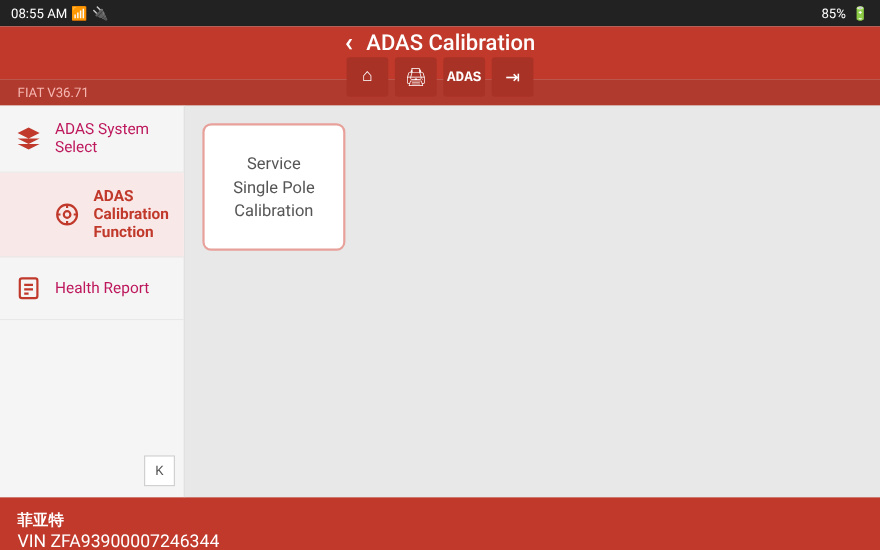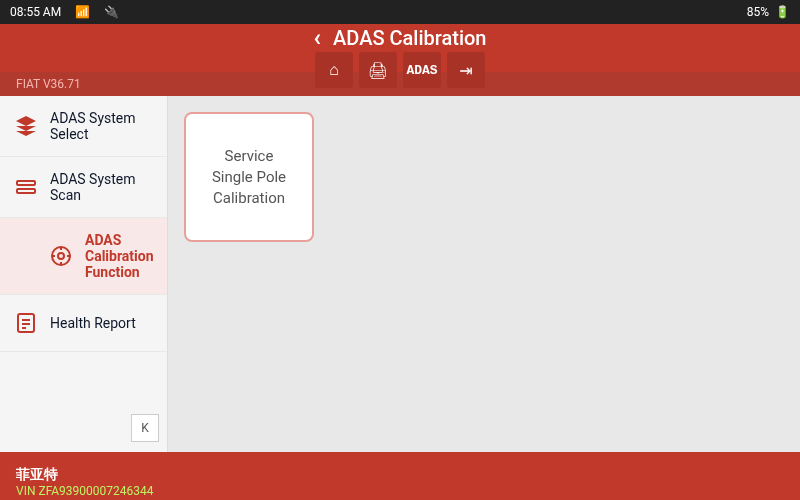--- a/index.html
+++ b/index.html
@@ -9,21 +9,21 @@
     .status-bar {
       background: #222;
       color: #fff;
       height: 24px;
       display: flex;
       align-items: center;
       padding: 0 10px;
       font-size: 12px;
       justify-content: space-between;
     }
-    .status-left { display: flex; align-items: center; gap: 14px; justify-content: flex-end; }
+    .status-left { display: flex; align-items: center; gap: 4px; justify-content: flex-end; }
     .status-right { display: flex; align-items: center; gap: 6px; }
 
     
     .header {
       background: #c0392b;
       height: 48px;
       display: flex;
       align-items: center;
       padding: 0 10px;
       color: #fff;
@@ -79,21 +79,21 @@
       position: relative;
     }
     .sidebar-item {
       display: flex;
       align-items: center;
       gap: 10px;
       padding: 14px 12px;
       cursor: pointer;
       border-bottom: 1px solid #e8e8e8;
       font-size: 14px;
-      color: #0f172a;
+      color: #be185d;
     }
     .sidebar-item.active {
       background: #f9e8e8;
       color: #c0392b;
       font-weight: bold;
       padding-left: 47px;
     }
     .sidebar-item-icon {
       width: 28px;
       height: 28px;
@@ -127,21 +127,21 @@
       flex: 1;
       background: #e8e8e8;
       padding: 16px;
       display: flex;
       flex-wrap: wrap;
       align-content: flex-start;
       gap: 12px;
     }
     .calibration-card {
       width: 130px;
-      height: 130px;
+      height: 116px;
       background: #fff;
       border: 2px solid #e8a09a;
       border-radius: 8px;
       display: flex;
       align-items: center;
       justify-content: center;
       text-align: center;
       cursor: pointer;
       padding: 22px;
       font-size: 15px;
@@ -156,22 +156,22 @@
       display: flex;
       align-items: center;
       padding: 0 16px;
       color: #fff;
     }
     .footer-title {
       font-size: 14px;
       font-weight: bold;
     }
     .footer-vin {
-      font-size: 12px;
-      color: #bef264;
+      font-size: 16px;
+      color: #ffffff;
     }
 
     
     .icon-chevron-left::before { content: '‹'; font-size: 24px; font-weight: bold; }
   </style>
 </head>
 <body>
 
 <div class="status-bar">
   <div class="status-left">
@@ -216,29 +216,20 @@
 
     <div class="sidebar-item">
       <div class="sidebar-item-icon">
         <svg viewBox="0 0 24 24" fill="#c0392b">
             <path d="M12 2L2 7l10 5 10-5-10-5zM2 17l10 5 10-5M2 12l10 5 10-5"></path>
           </svg>
       </div>
       <span>ADAS System Select</span>
     </div>
 
-    <div class="sidebar-item">
-      <div class="sidebar-item-icon">
-        <svg viewBox="0 0 24 24" fill="none" stroke="#c0392b" stroke-width="2">
-            <rect x="3" y="6" width="18" height="4" rx="1"></rect>
-            <rect x="3" y="14" width="18" height="4" rx="1"></rect>
-          </svg>
-      </div>
-      <span>ADAS System Scan</span>
-    </div>
 
     <div class="sidebar-item active">
       <div class="sidebar-item-icon">
         <svg viewBox="0 0 24 24" fill="none" stroke="#c0392b" stroke-width="2">
             <circle cx="12" cy="12" r="9"></circle>
             <circle cx="12" cy="12" r="3"></circle>
             <line x1="12" y1="3" x2="12" y2="6"></line>
             <line x1="12" y1="18" x2="12" y2="21"></line>
             <line x1="3" y1="12" x2="6" y2="12"></line>
             <line x1="18" y1="12" x2="21" y2="12"></line>

